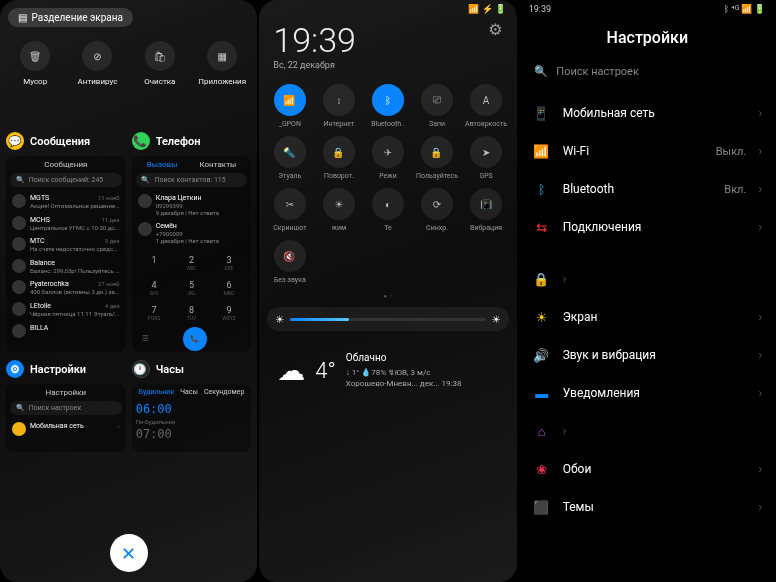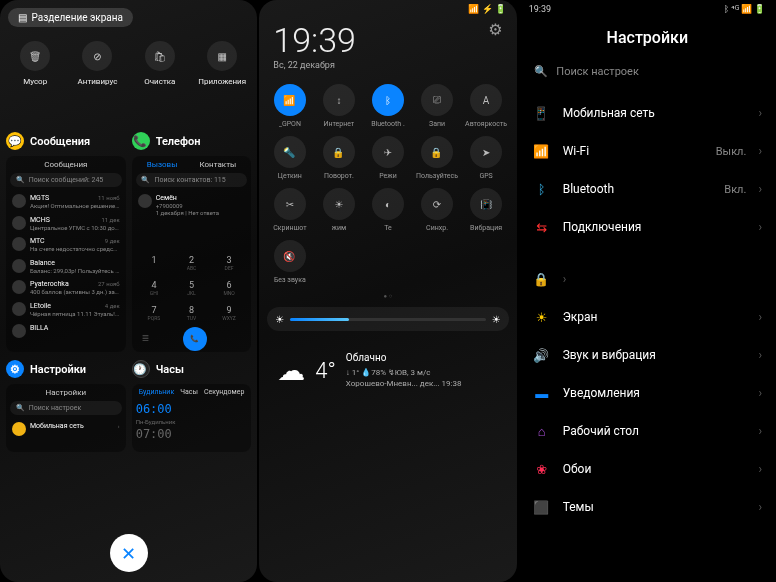--- a/index.html
+++ b/index.html
@@ -374,20 +374,30 @@
         <div class="app-icon" style="background:#30d158">📞</div>
         <span>Телефон</span>
       </div>
       <div class="app-pane">
         <div class="subhead">
           <span class="active">Вызовы</span>
           <span>Контакты</span>
         </div>
         <div class="search-mini">🔍<span>Поиск контактов: 115</span></div>
         <div id="call-list" style="height:56px;overflow:hidden">
+            <div class="list-row">
+       <div class="avatar-mini"></div>
+       <div class="list-text">
+         <div class="list-title">
+                  <span>Клара Цеткин</span>
+                </div>
+         <div class="list-sub">09299399</div>
+         <div class="list-sub">9 декабря | Нет ответа</div>
+       </div>
+     </div>
             <div class="list-row">
        <div class="avatar-mini"></div>
        <div class="list-text">
          <div class="list-title">
                   <span>Семён</span>
                 </div>
          <div class="list-sub">+7900009</div>
          <div class="list-sub">1 декабря | Нет ответа</div>
        </div>
      </div>
@@ -481,21 +491,21 @@
       <div class="qs-item">
        <div class="qs-circle ">⎚</div>
        <span class="qs-label">Запи</span>
      </div>
       <div class="qs-item">
        <div class="qs-circle ">A</div>
        <span class="qs-label">Автояркость</span>
      </div>
       <div class="qs-item">
        <div class="qs-circle ">🔦</div>
-       <span class="qs-label">Цеткин</span>
+       <span class="qs-label">Этуаль</span>
      </div>
       <div class="qs-item">
        <div class="qs-circle ">🔒</div>
        <span class="qs-label">Поворот.</span>
      </div>
       <div class="qs-item">
        <div class="qs-circle ">✈</div>
        <span class="qs-label">Режи</span>
      </div>
       <div class="qs-item">
@@ -610,21 +620,20 @@
          <span class="p3-chevron">›</span>
        </div>
       <div class="p3-item">
          <div class="p3-icon" style="color:#0a84ff">▬</div>
          <span class="p3-label">Уведомления</span>
 
          <span class="p3-chevron">›</span>
        </div>
       <div class="p3-item">
          <div class="p3-icon" style="color:#af52de">⌂</div>
-         <span class="p3-label">Рабочий стол</span>
 
          <span class="p3-chevron">›</span>
        </div>
       <div class="p3-item">
          <div class="p3-icon" style="color:#ff2d55">❀</div>
          <span class="p3-label">Обои</span>
 
          <span class="p3-chevron">›</span>
        </div>
       <div class="p3-item">

